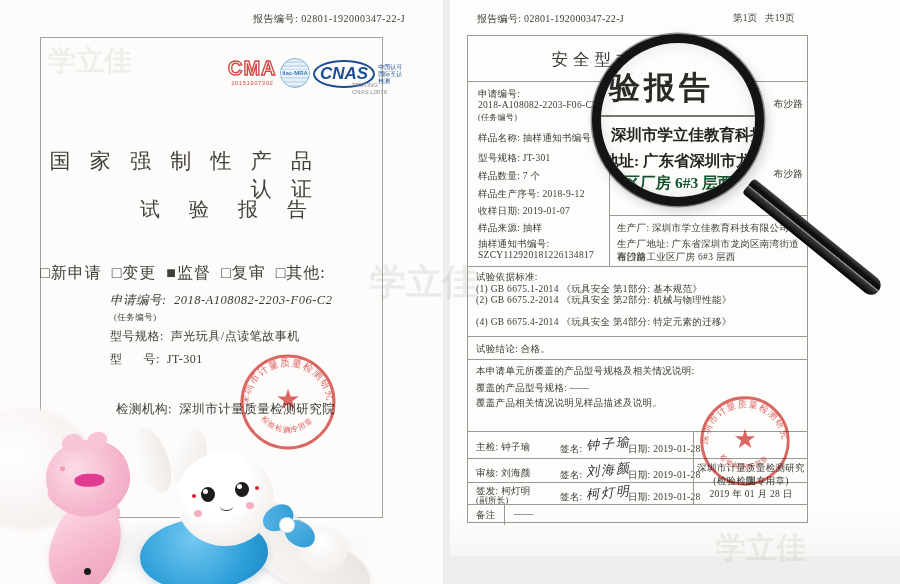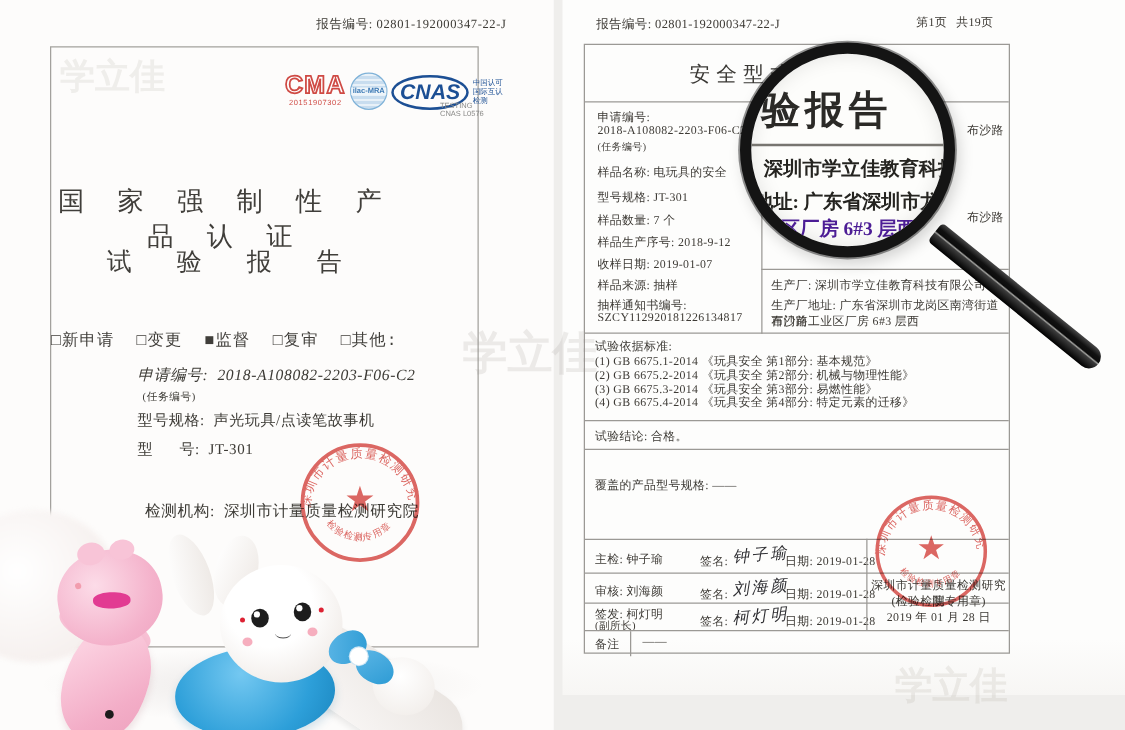--- a/index.html
+++ b/index.html
@@ -9,21 +9,21 @@
   .abs { position:absolute; }
   .paper { background:#fdfcfb; }
   .serif { font-family:"Liberation Serif","DejaVu Serif",serif; }
   .pre { white-space:pre; }
 
   
   .wm { font-family:"Liberation Sans","DejaVu Sans",sans-serif; font-weight:bold; pointer-events:none; }
 
   
   .ldoc-box { border:1px solid #a3a19d; }
-  .c-title { width:279px; text-align:center; color:#403e3a;font-family:Liberation Mono, monospace; }
+  .c-title { width:279px; text-align:right; color:#403e3a; }
   .field { font-size:12.5px; color:#3c3a35; letter-spacing:0.5px; }
 
   
   .cma-txt { font-weight:bold; font-size:20px; color:#fff; -webkit-text-stroke:1.4px #cf4a44; letter-spacing:1px; font-family:"Liberation Sans",sans-serif; }
   .cma-no { font-size:6px; color:#cf4a44; letter-spacing:0.5px; font-family:"Liberation Sans",sans-serif; }
   .ilac-circle { width:30px; height:30px; border-radius:50%; border:1.5px solid #7fb2d8;
     background:repeating-linear-gradient(#e8f1f8 0 2px, #c8ddef 2px 4px); display:flex; align-items:center; justify-content:center; }
   .ilac-txt { font-size:6px; font-weight:bold; color:#3d7ab5; font-family:"Liberation Sans",sans-serif; background:#eef5fa; padding:0 1px; }
   .cnas-txt { font-style:italic; font-weight:bold; font-size:17px; color:#1c4f94; border:2px solid #1c4f94; border-radius:50%; padding:2px 5px; font-family:"Liberation Sans",sans-serif; }
   .cnas-side { font-size:6px; color:#1c4f94; line-height:7px; font-family:"Liberation Sans",sans-serif; }
@@ -77,21 +77,21 @@
       <span>中国认可</span><br>
       <span>国际互认</span><br>
       <span>检测</span>
     </span>
   </div>
   <div class="abs cnas-sub" style="left:352px;top:82px;width:40px;">TESTING CNAS L0576</div>
 
   <div class="abs c-title" style="left:40px;top:147px;font-size:21px;letter-spacing:7px;">国 家 强 制 性 产 品 认 证</div>
   <div class="abs c-title" style="left:40px;top:196px;font-size:20px;letter-spacing:12px;padding-left:12px;">试 验 报 告</div>
 
-  <div class="abs c-title pre" style="left:40px;top:263px;font-size:13px;letter-spacing:1px;">□新申请  □变更  ■监督  □复审  □其他:</div>
+  <div class="abs c-title pre" style="left:40px;top:263px;font-size:16px;letter-spacing:1px;">□新申请  □变更  ■监督  □复审  □其他:</div>
 
   <div class="abs field pre" style="left:110px;top:292px;font-style:italic;">申请编号:  2018-A108082-2203-F06-C2</div>
   <div class="abs field" style="left:114px;top:312px;font-size:8.5px;">(任务编号)</div>
   <div class="abs field pre" style="left:110px;top:328px;font-size:12px;">型号规格:  声光玩具/点读笔故事机</div>
   <div class="abs field pre" style="left:110px;top:351px;font-size:12px;">型      号:  JT-301</div>
   <div class="abs field pre" style="left:116px;top:401px;">检测机构:  深圳市计量质量检测研究院</div>
 
   <svg class="abs stamp-svg" style="left:238px;top:352px;" width="100" height="100" viewBox="0 0 100 100">
     <defs>
       <path id="arcT1" d="M 10,54 A 40,40 0 1 1 90,54"></path>
@@ -116,51 +116,52 @@
   <div class="abs rdoc" style="left:467px;top:35px;width:341px;height:488px;">
 
     <div class="abs" style="left:0;top:0;width:339px;height:45px;text-align:center;padding-top:13px;font-size:16.5px;letter-spacing:5px;color:#3a3834;">安全型式试验报告</div>
 
     <div class="abs r-b" style="left:0;top:45px;width:339px;height:185px;">
       <div class="abs" style="left:141px;top:0;width:1px;height:185px;background:#9b9995;"></div>
 
       <div class="abs r-line" style="left:10px;top:6px;">申请编号:</div>
       <div class="abs r-line" style="left:10px;top:18px;">2018-A108082-2203-F06-C2</div>
       <div class="abs r-line" style="left:10px;top:30px;font-size:8px;">(任务编号)</div>
-      <div class="abs r-line" style="left:10px;top:50px;">样品名称: 电玩具的安全</div>
+      <div class="abs r-line" style="left:10px;top:50px;">样品名称: 抽样通知书编号</div>
       <div class="abs r-line" style="left:10px;top:70px;">型号规格: JT-301</div>
       <div class="abs r-line" style="left:10px;top:88px;">样品数量: 7 个</div>
       <div class="abs r-line" style="left:10px;top:106px;">样品生产序号: 2018-9-12</div>
       <div class="abs r-line" style="left:10px;top:123px;">收样日期: 2019-01-07</div>
       <div class="abs r-line" style="left:10px;top:140px;">样品来源: 抽样</div>
       <div class="abs r-line" style="left:10px;top:156px;">抽样通知书编号:</div>
       <div class="abs r-line" style="left:10px;top:168px;">SZCY112920181226134817</div>
 
       <div class="abs r-line" style="right:4px;top:16px;">布沙路</div>
       <div class="abs r-line" style="right:4px;top:86px;">布沙路</div>
       <div class="abs" style="left:141px;top:133px;width:198px;height:1px;background:#9b9995;"></div>
       <div class="abs r-line" style="left:149px;top:140px;">生产厂: 深圳市学立佳教育科技有限公司</div>
       <div class="abs r-line" style="left:149px;top:156px;">生产厂地址: 广东省深圳市龙岗区南湾街道布沙路</div>
       <div class="abs r-line" style="left:149px;top:169px;">百门前工业区厂房 6#3 层西</div>
     </div>
 
     <div class="abs r-b" style="left:0;top:230px;width:339px;height:70px;">
       <div class="abs r-line" style="left:8px;top:4px;">试验依据标准:</div>
       <div class="abs r-line" style="left:8px;top:16px;">(1) GB 6675.1-2014 《玩具安全 第1部分: 基本规范》</div>
       <div class="abs r-line" style="left:8px;top:27px;">(2) GB 6675.2-2014 《玩具安全 第2部分: 机械与物理性能》</div>
-      <div class="abs r-line" style="left:8px;top:38px;">(3) GB 6675.3-2014 《玩具安全 第3部分: 易燃性能》</div>
       <div class="abs r-line" style="left:8px;top:49px;">(4) GB 6675.4-2014 《玩具安全 第4部分: 特定元素的迁移》</div>
     </div>
 
     <div class="abs r-b" style="left:0;top:300px;width:339px;height:23px;">
       <div class="abs r-line" style="left:8px;top:6px;">试验结论: 合格。</div>
     </div>
 
     <div class="abs r-b" style="left:0;top:323px;width:339px;height:72px;">
+      <div class="abs r-line" style="left:8px;top:5px;">本申请单元所覆盖的产品型号规格及相关情况说明:</div>
       <div class="abs r-line" style="left:8px;top:22px;">覆盖的产品型号规格: ——</div>
+      <div class="abs r-line" style="left:8px;top:37px;">覆盖产品相关情况说明见样品描述及说明。</div>
     </div>
 
     <div class="abs r-b" style="left:0;top:395px;width:339px;height:27px;">
       <div class="abs r-line" style="left:8px;top:9px;">主检: 钟子瑜</div>
       <div class="abs r-line" style="left:92px;top:11px;">签名:</div>
       <div class="abs sig-script" style="left:118px;top:3px;">钟子瑜</div>
       <div class="abs r-line" style="left:160px;top:11px;">日期: 2019-01-28</div>
     </div>
     <div class="abs r-b" style="left:0;top:422px;width:339px;height:24px;">
       <div class="abs r-line" style="left:8px;top:8px;">审核: 刘海颜</div>
@@ -237,16 +238,16 @@
     <div class="toy" style="left:284px;top:122px;width:32px;height:24px;border-radius:45% 55% 50% 50%;transform:rotate(30deg);background:linear-gradient(120deg,#5cb6e6,#2d9bd4);"></div>
     <div class="toy" style="left:280px;top:118px;width:14px;height:14px;border-radius:50%;background:#ffffff;box-shadow:0 0 0 1px #cfe6f4;"></div>
   </div>
 
   <div class="abs handle" style="left:748px;top:176px;z-index:50;"></div>
   <div class="abs lens" style="left:592px;top:34px;z-index:51;">
     <div class="abs serif" style="left:8px;top:24px;font-size:31px;letter-spacing:4px;color:#2b2a27;font-weight:600;">验报告</div>
     <div class="abs" style="left:-10px;top:72px;width:200px;border-top:2px solid #777570;"></div>
     <div class="abs serif pre" style="left:10px;top:82px;font-size:15.5px;font-weight:600;color:#252420;">深圳市学立佳教育科技有限公司</div>
     <div class="abs serif pre" style="left:2px;top:108px;font-size:15.5px;font-weight:600;color:#252420;">地址: 广东省深圳市龙岗区南湾街</div>
-    <div class="abs serif pre" style="left:8px;top:130px;font-size:15.5px;font-weight:600;color:#4c1d95;">业区厂房 6#3 层西</div>
+    <div class="abs serif pre" style="left:8px;top:130px;font-size:15.5px;font-weight:600;color:#14532d;">业区厂房 6#3 层西</div>
   </div>
 
 </div>
 
 </body></html>

